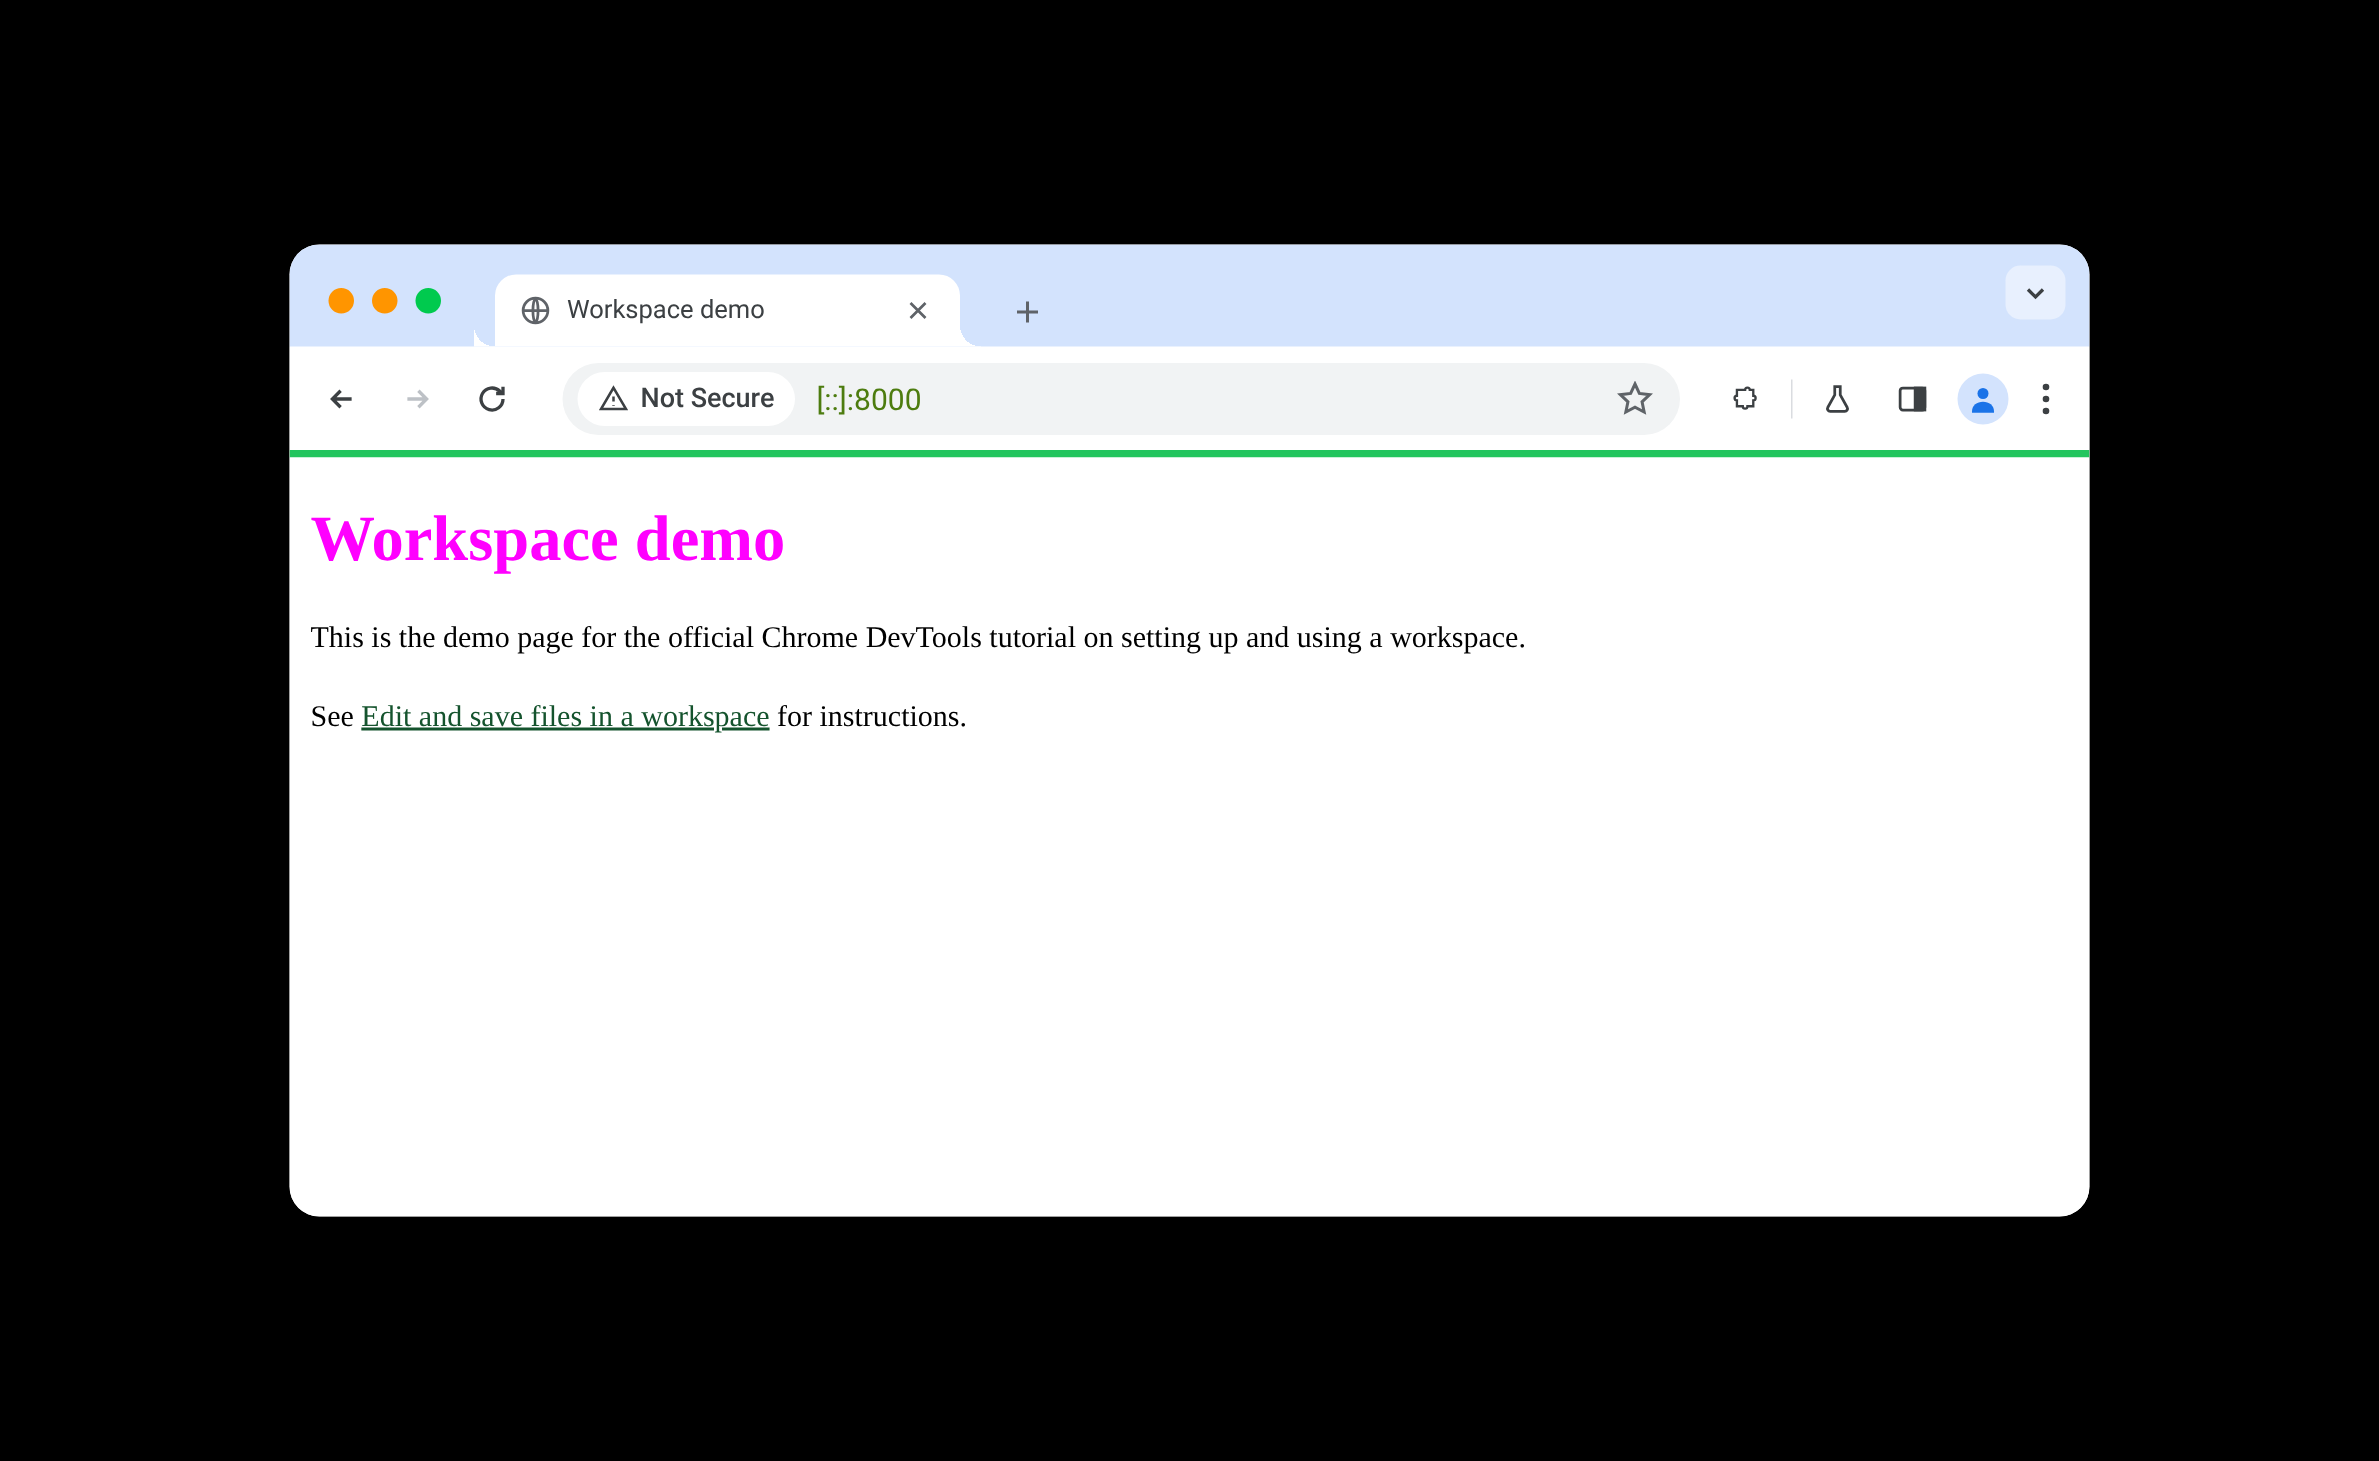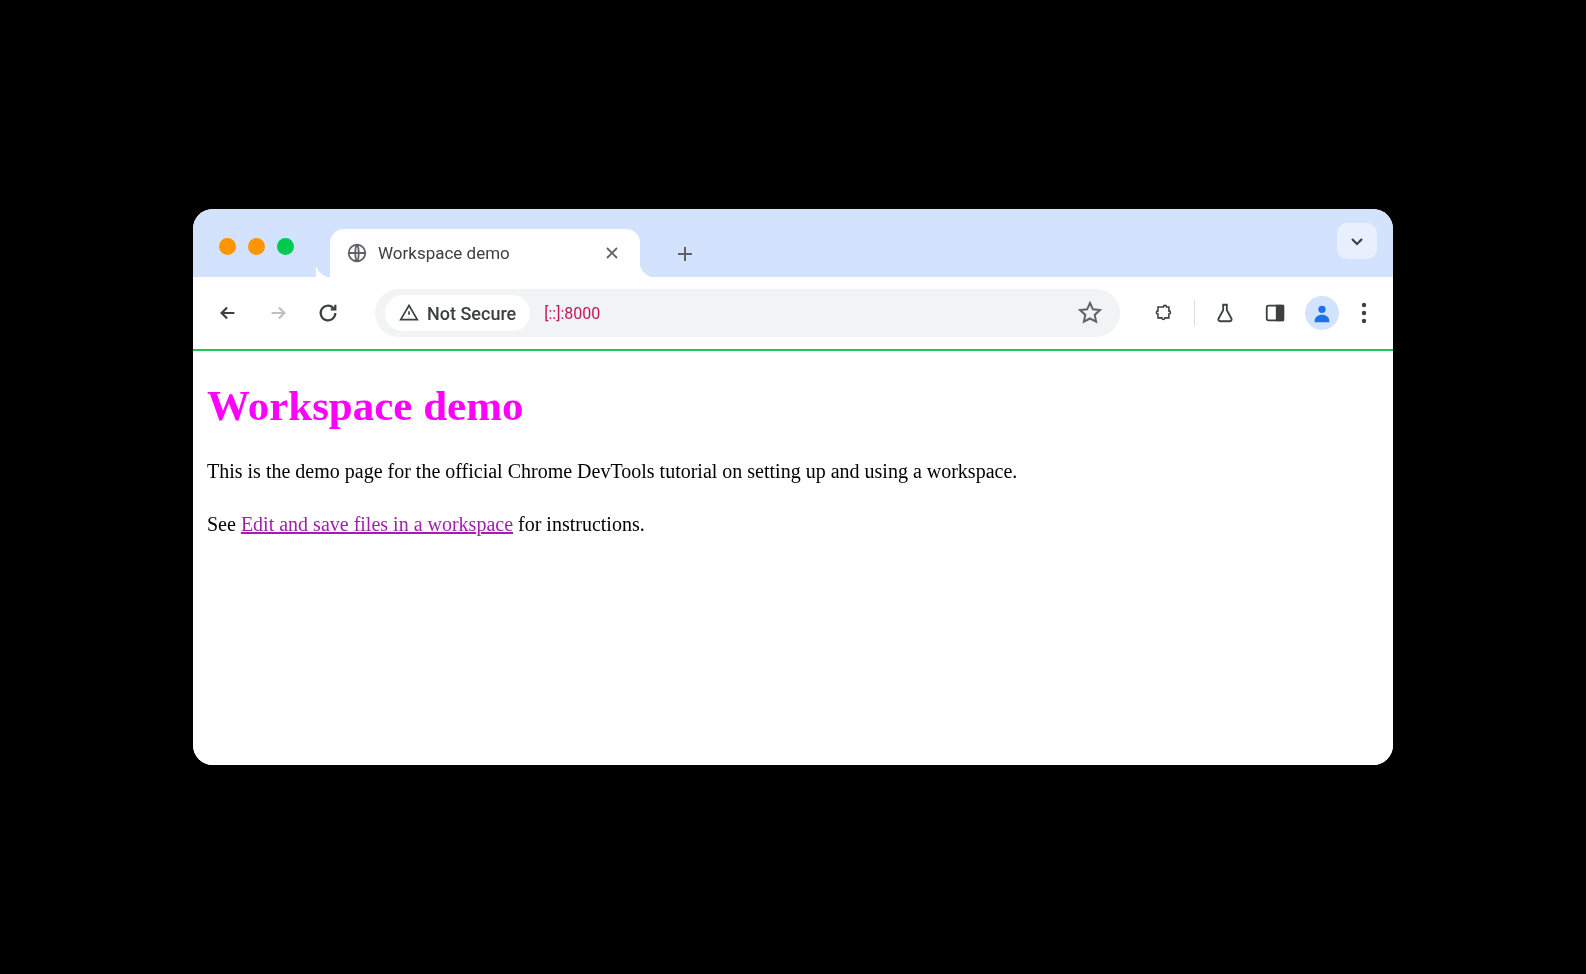--- a/index.html
+++ b/index.html
@@ -7,21 +7,21 @@
       background: #000;
       width: 1586px;
       height: 974px;
       font-family: -apple-system, BlinkMacSystemFont, "Segoe UI", Roboto, sans-serif;
       display: flex;
       align-items: center;
       justify-content: center;
     }
     .browser-window {
       width: 1200px;
-      height: 556px;
+      height: 648px;
       background: #fff;
       border-radius: 20px;
       overflow: hidden;
       box-shadow: 0 20px 60px rgba(0,0,0,0.4);
       display: flex;
       flex-direction: column;
     }
     .tab-strip {
       background: #d3e3fd;
       height: 68px;
@@ -97,21 +97,21 @@
       background: #e8f0fe;
       border-radius: 10px;
       display: flex;
       align-items: center;
       justify-content: center;
       cursor: pointer;
     }
     .toolbar {
       height: 74px;
       background: #fff;
-      border-bottom: 2px solid #22c55e;
+      border-bottom: 5px solid #22c55e;
       display: flex;
       align-items: center;
       padding: 0 14px;
       gap: 8px;
     }
     .nav-btn {
       width: 42px;
       height: 42px;
       display: flex;
       align-items: center;
@@ -138,22 +138,22 @@
       height: 36px;
       display: flex;
       align-items: center;
       padding: 0 14px;
       gap: 8px;
       font-size: 18px;
       color: #3c4043;
       font-weight: 500;
     }
     .url-text {
-      font-size: 16px;
-      color: #be185d;
+      font-size: 20px;
+      color: #4d7c0f;
       flex: 1;
       padding-left: 10px;
     }
     .star-btn {
       padding: 8px;
       cursor: pointer;
       color: #5f6368;
     }
     .toolbar-icons {
       display: flex;
@@ -207,21 +207,21 @@
       font-weight: bold;
       margin-bottom: 28px;
     }
     .page-p {
       font-size: 20px;
       color: #000;
       margin-bottom: 26px;
       line-height: 1.35;
     }
     .page-link {
-      color: #a21caf;
+      color: #14532d;
       text-decoration: underline;
       text-align: center;
     }
     svg { display: block; }
   </style>
 </head>
 <body>
 
 <div class="browser-window">
 

